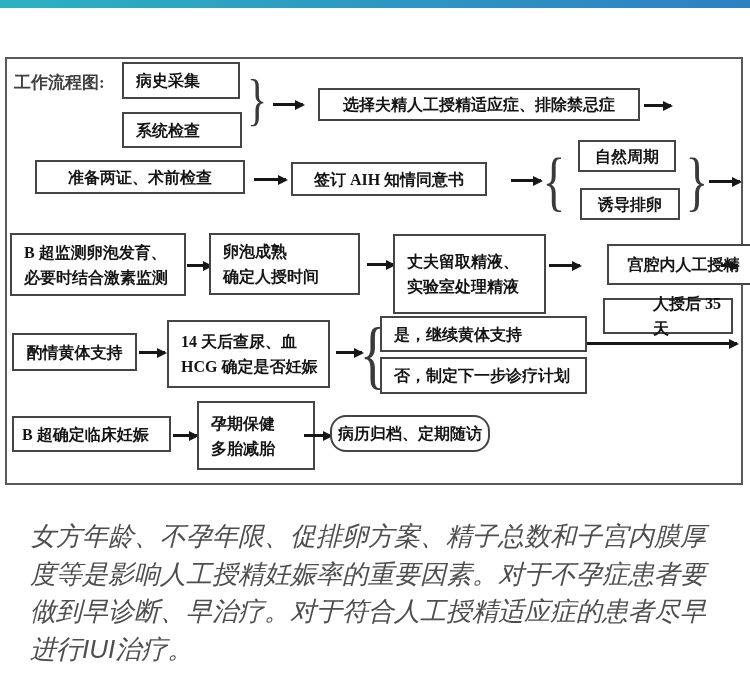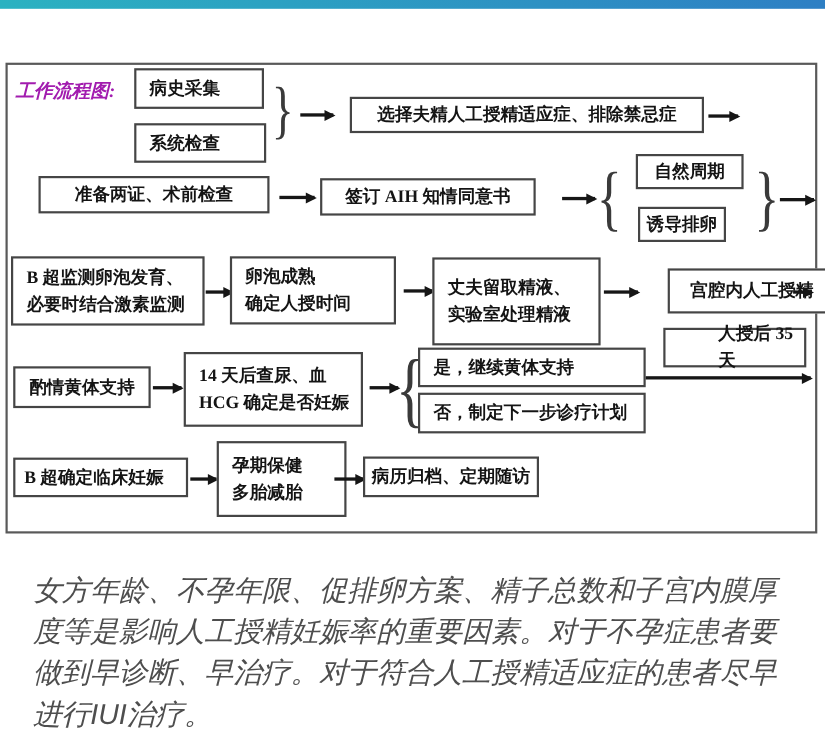--- a/index.html
+++ b/index.html
@@ -8,21 +8,21 @@
     font-family:"Liberation Sans", sans-serif;
   }
   .top-bar{position:absolute;left:0;top:0;width:750px;height:8px;}
   .frame{
     position:absolute;left:5px;top:57px;width:738px;height:428px;
     border:2px solid #595959;background:#fff;box-sizing:border-box;
   }
   .flow-title{
     position:absolute;left:7px;top:12px;
     font-family:"Liberation Serif","DejaVu Serif",serif;
-    font-weight:bold;font-size:17px;color:#a21caf;white-space:nowrap;font-style:italic;
+    font-weight:bold;font-size:17px;color:#404040;white-space:nowrap;
   }
   .node{
     position:absolute;box-sizing:border-box;background:#fff;
     border:2px solid #454545;color:#141414;
     font-family:"Liberation Serif","DejaVu Serif",serif;
     font-weight:bold;font-size:16px;line-height:25px;
     display:flex;align-items:center;white-space:pre-line;
     padding:0 6px;
   }
   .node.center{justify-content:center;text-align:center;}
@@ -59,21 +59,21 @@
   <div class="harrow" style="left:266px;top:44px;width:30px;"></div>
   <div class="node center" style="left:311px;top:29px;width:322px;height:33px;">选择夫精人工授精适应症、排除禁忌症</div>
   <div class="harrow" style="left:637px;top:45px;width:27px;"></div>
 
   <div class="node center" style="left:28px;top:101px;width:210px;height:34px;">准备两证、术前检查</div>
   <div class="harrow" style="left:247px;top:119px;width:32px;"></div>
   <div class="node center" style="left:284px;top:103px;width:196px;height:34px;">签订 AIH 知情同意书</div>
   <div class="harrow" style="left:504px;top:120px;width:30px;"></div>
   <div class="brace" style="left:536px;top:86px;width:22px;height:72px;font-size:66px;">{</div>
   <div class="node center" style="left:571px;top:81px;width:98px;height:32px;">自然周期</div>
-  <div class="node center" style="left:573px;top:129px;width:80px;height:32px;">诱导排卵</div>
+  <div class="node center" style="left:573px;top:129px;width:100px;height:32px;">诱导排卵</div>
   <div class="brace" style="left:679px;top:86px;width:22px;height:72px;font-size:66px;">}</div>
   <div class="harrow" style="left:702px;top:121px;width:31px;"></div>
 
   <div class="node left" style="left:3px;top:174px;width:176px;height:63px;">B 超监测卵泡发育、
 必要时结合激素监测</div>
   <div class="harrow" style="left:180px;top:205px;width:24px;"></div>
   <div class="node left" style="left:202px;top:174px;width:151px;height:62px;">卵泡成熟
 确定人授时间</div>
   <div class="harrow" style="left:360px;top:204px;width:27px;"></div>
   <div class="node left" style="left:386px;top:175px;width:153px;height:80px;">丈夫留取精液、
@@ -92,17 +92,17 @@
   <div class="brace" style="left:356px;top:254px;width:20px;height:82px;font-size:76px;">{</div>
   <div class="node left" style="left:373px;top:257px;width:207px;height:36px;">是，继续黄体支持</div>
   <div class="node left" style="left:373px;top:298px;width:207px;height:37px;">否，制定下一步诊疗计划</div>
   <div class="harrow" style="left:580px;top:283px;width:150px;"></div>
 
   <div class="node left" style="left:5px;top:357px;width:159px;height:36px;padding-left:8px;">B 超确定临床妊娠</div>
   <div class="harrow" style="left:166px;top:375px;width:24px;"></div>
   <div class="node left" style="left:190px;top:342px;width:118px;height:69px;">孕期保健
 多胎减胎</div>
   <div class="harrow" style="left:297px;top:375px;width:27px;"></div>
-  <div class="node center" style="left:323px;top:356px;width:160px;height:37px;">病历归档、定期随访</div>
+  <div class="node center" style="left:323px;top:356px;width:160px;height:37px;border-radius:16px;">病历归档、定期随访</div>
 
 </div>
 
 <p class="caption">女方年龄、不孕年限、促排卵方案、精子总数和子宫内膜厚度等是影响人工授精妊娠率的重要因素。对于不孕症患者要做到早诊断、早治疗。对于符合人工授精适应症的患者尽早进行IUI治疗。</p>
 
 </body></html>

